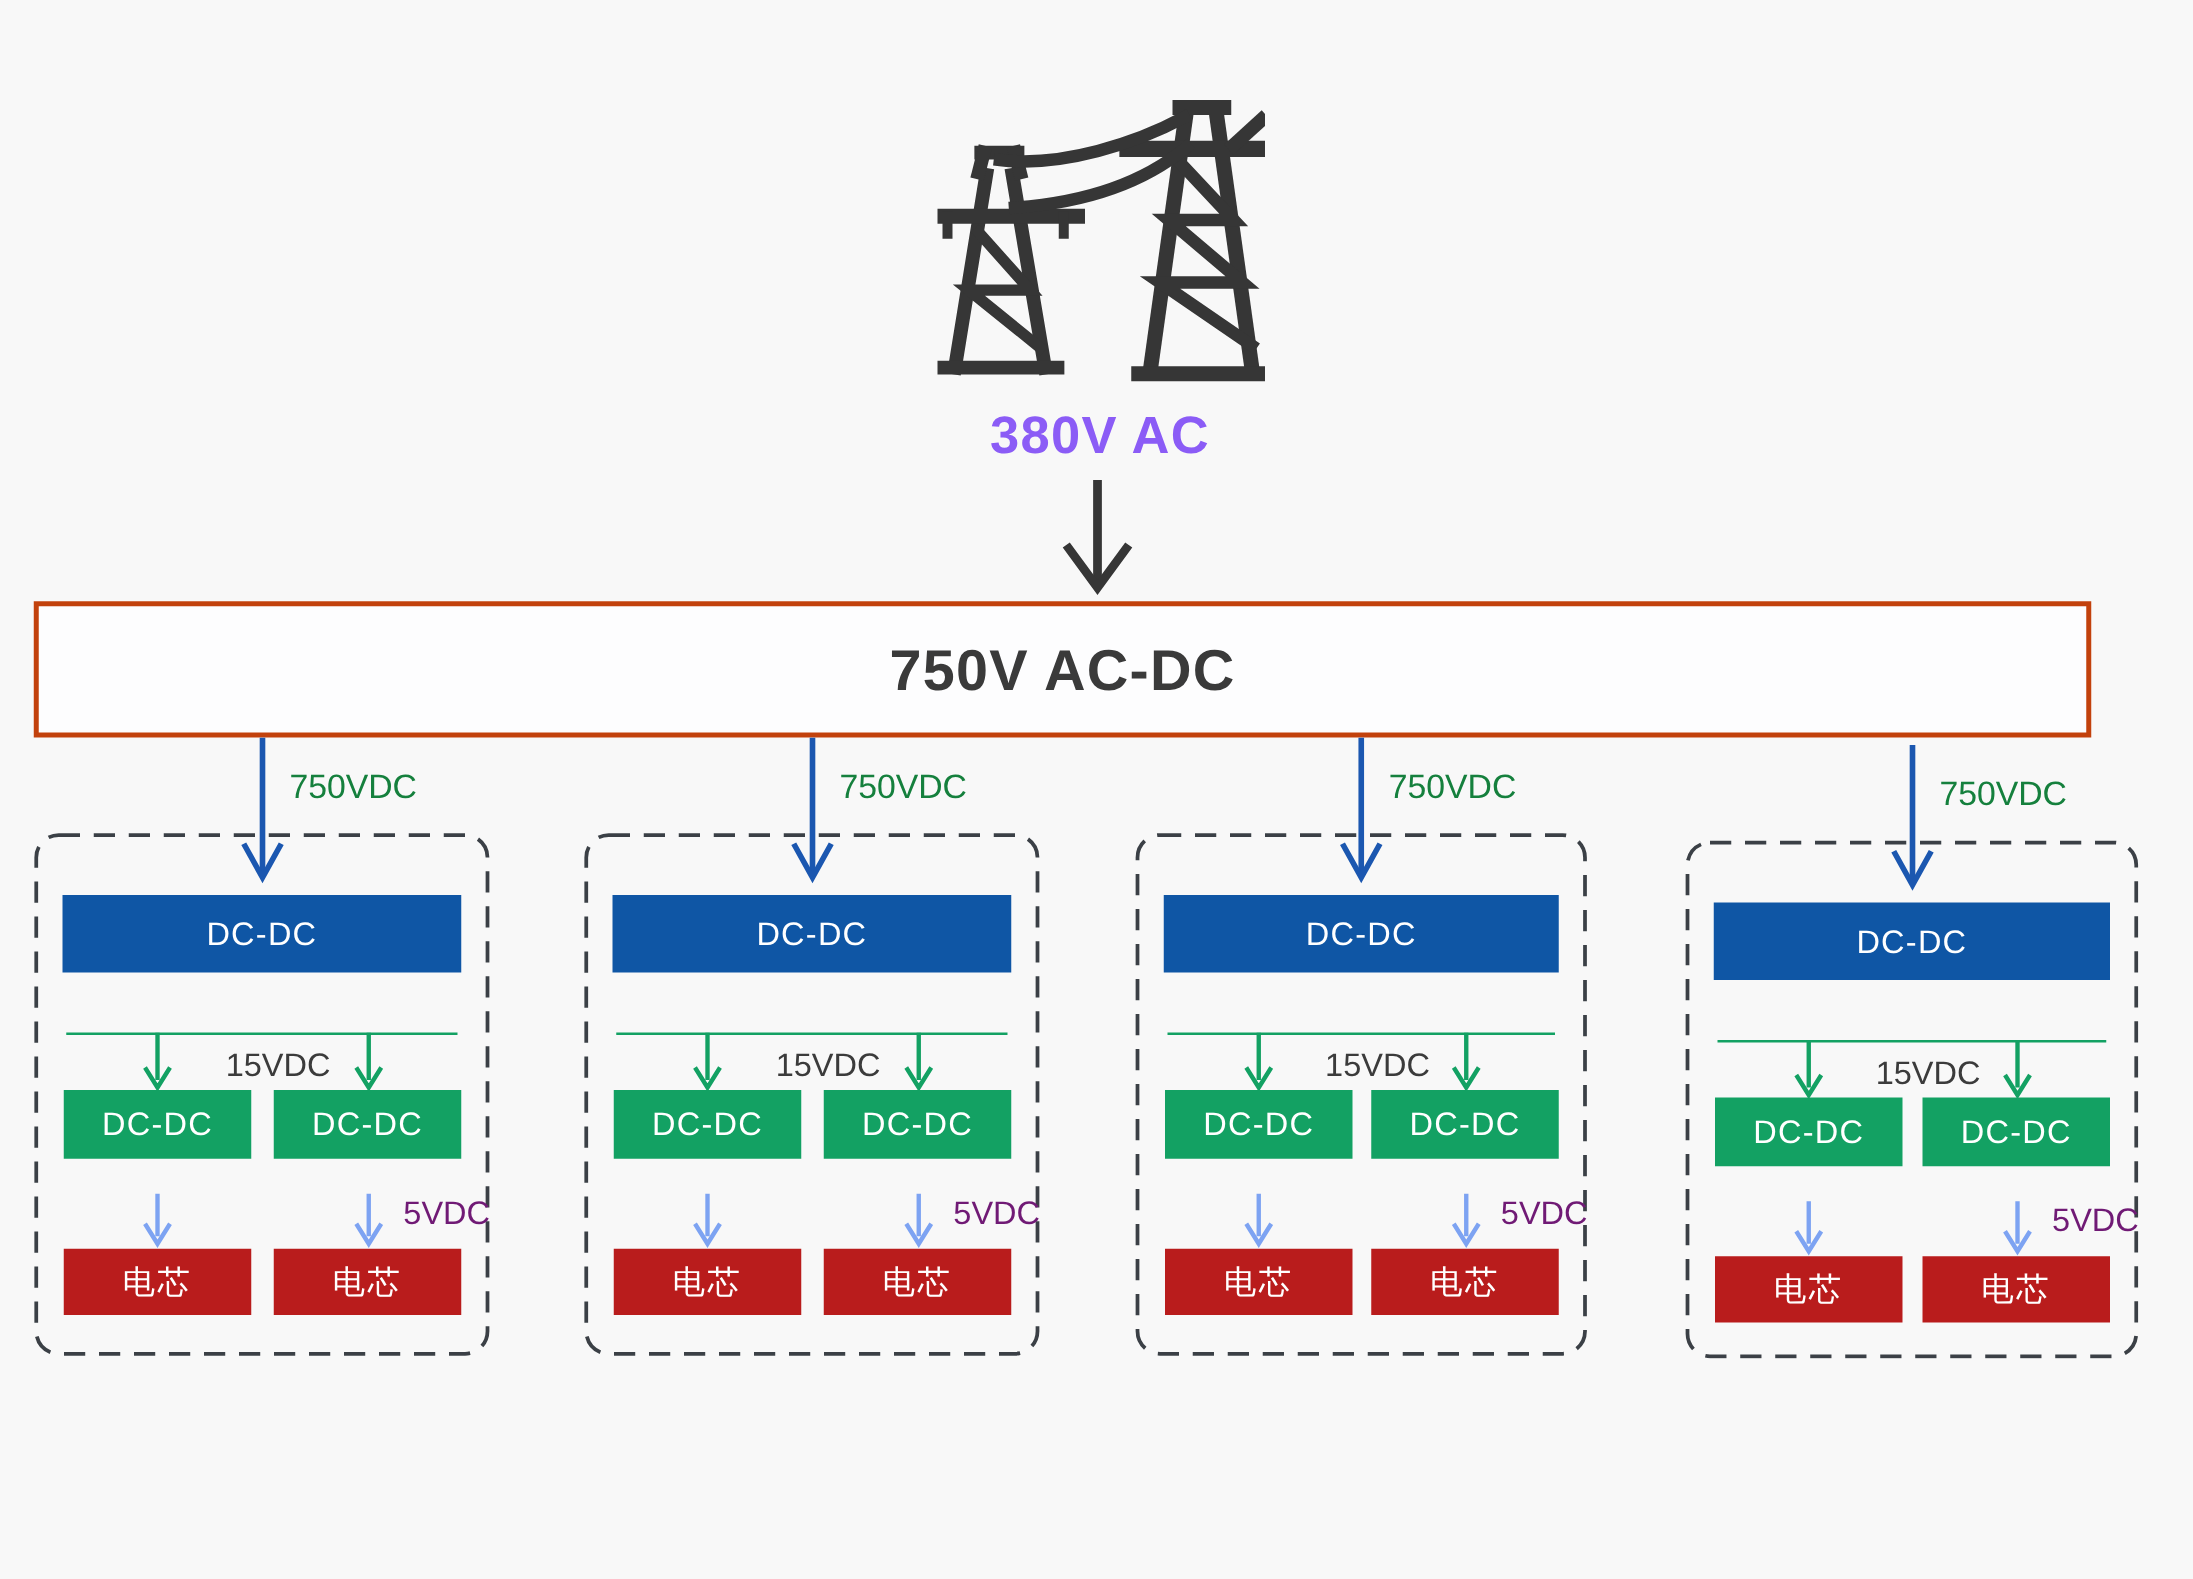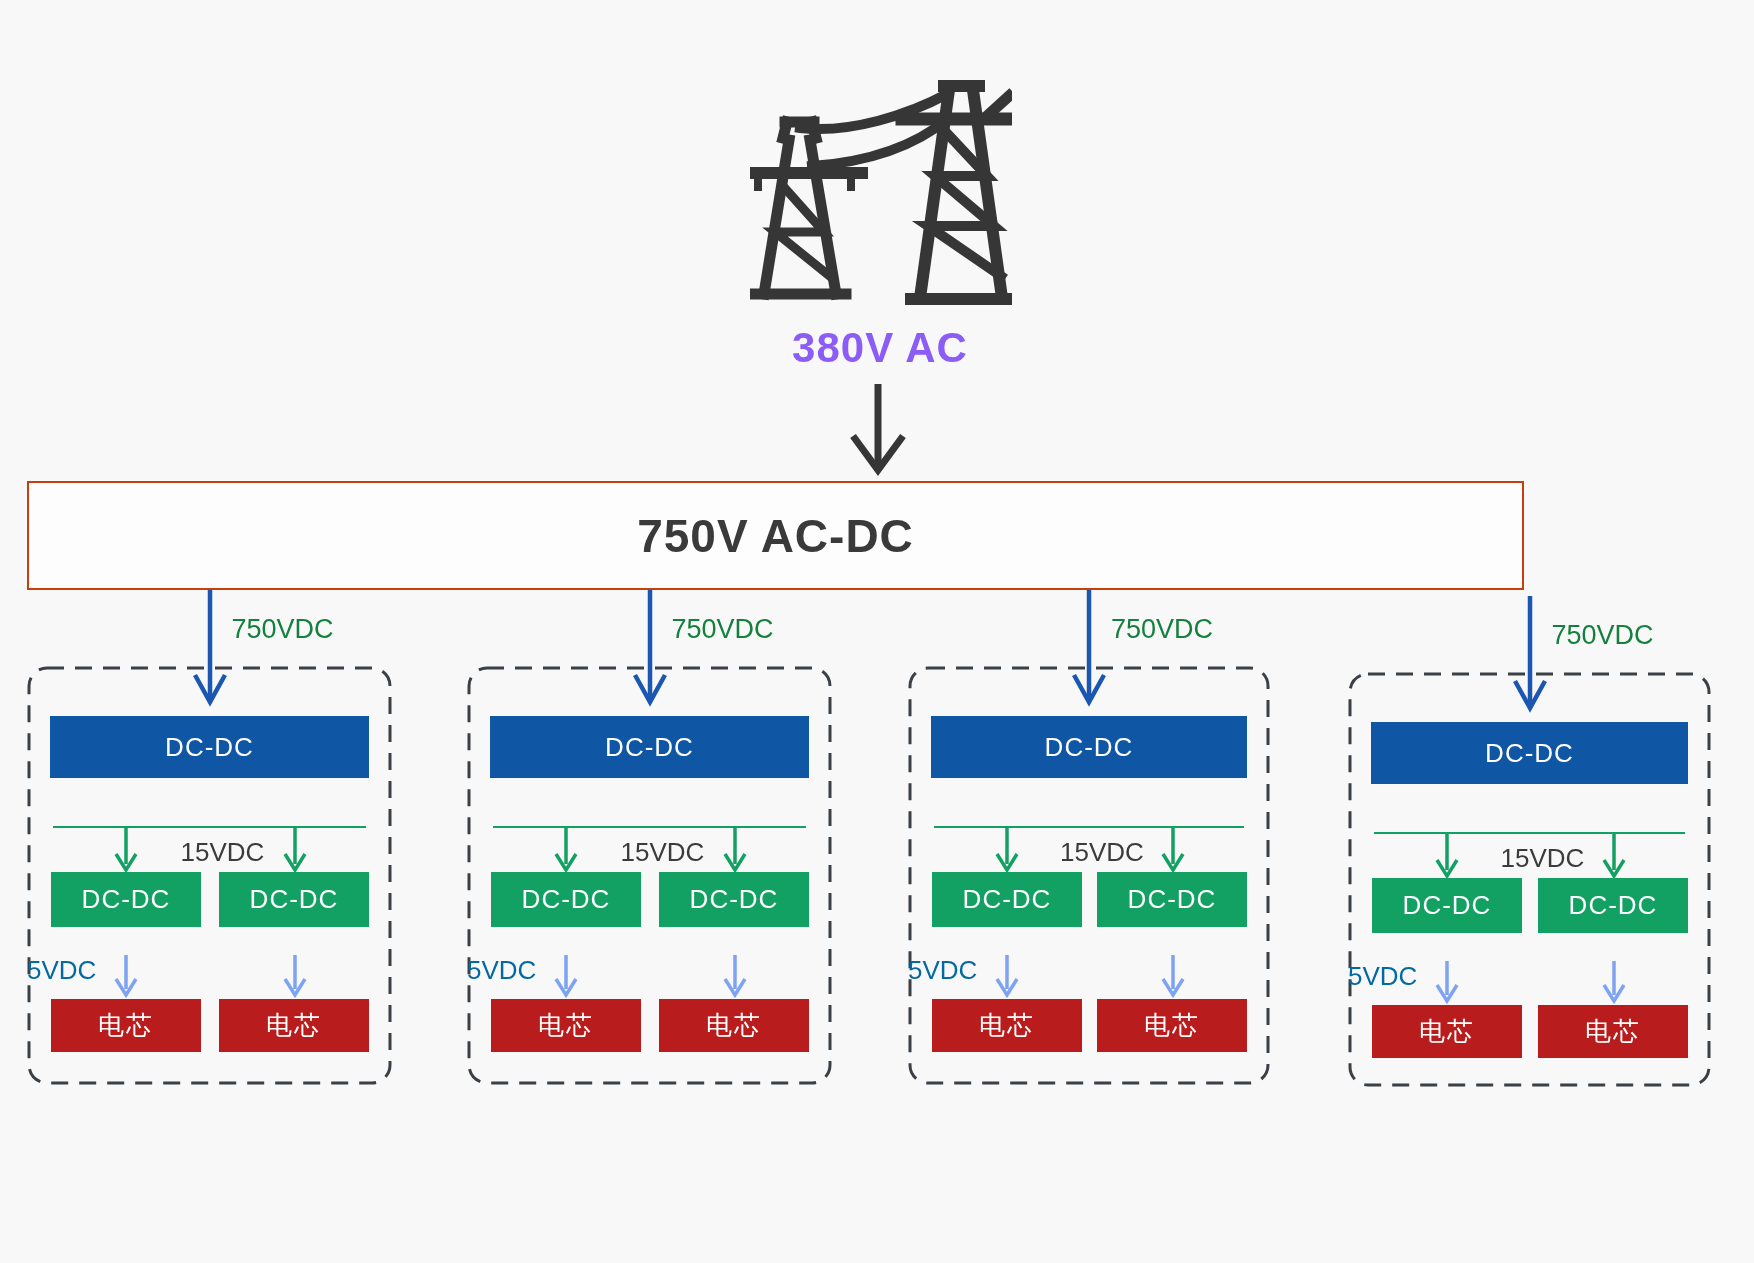--- a/index.html
+++ b/index.html
@@ -17,22 +17,22 @@
   #tower-icon { left:750px; top:56px; width:262px; height:255px; }
   #source-label {
     left:630px; top:324px; width:500px;
     text-align:center; font-size:42px; font-weight:700; color:#8b5cf6;
     letter-spacing:1px;
   }
   #main-arrow { left:846px; top:384px; width:64px; height:92px; }
 
   
   #acdc-box {
-    left:27px; top:481px; width:1497px; height:109px;
-    background:#fdfdfe; border:2px solid #c2410c;
+    left:27px; top:481px; width:1646px; height:109px;
+    background:#fdfdfe; border:4px solid #c2410c;
     display:flex; align-items:center; justify-content:center;
   }
   #acdc-box span { font-size:46px; font-weight:600; color:#3a3a3a; letter-spacing:1px; }
 
   
   .group { position:absolute; }
   .dash-rect { position:absolute; left:0; top:0; }
 
   .in-arrow { position:absolute; left:50%; margin-left:-18px; top:-76px; width:36px; height:118px; }
   .in-label {
@@ -66,21 +66,21 @@
   }
   .gbox.left  { left:24px; }
   .gbox.right { right:23px; }
 
   .c-arrow { position:absolute; top:287px; width:30px; height:46px; }
   .c-arrow.a1 { left:84px; }
   .c-arrow.a2 { right:82px; }
 
   .low-label {
     position:absolute; left:0; right:0; top:289px;
-    text-align:left; font-size:26px; color:#0369a1;
+    text-align:right; font-size:26px; color:#701a75;
   }
 
   .cell {
     position:absolute; top:333px; height:53px; width:150px;
     background:#b91c1c; color:#ffffff;
     display:flex; align-items:center; justify-content:center;
     font-size:26px; letter-spacing:2px;
   }
   .cell.left  { left:24px; }
   .cell.right { right:23px; }

